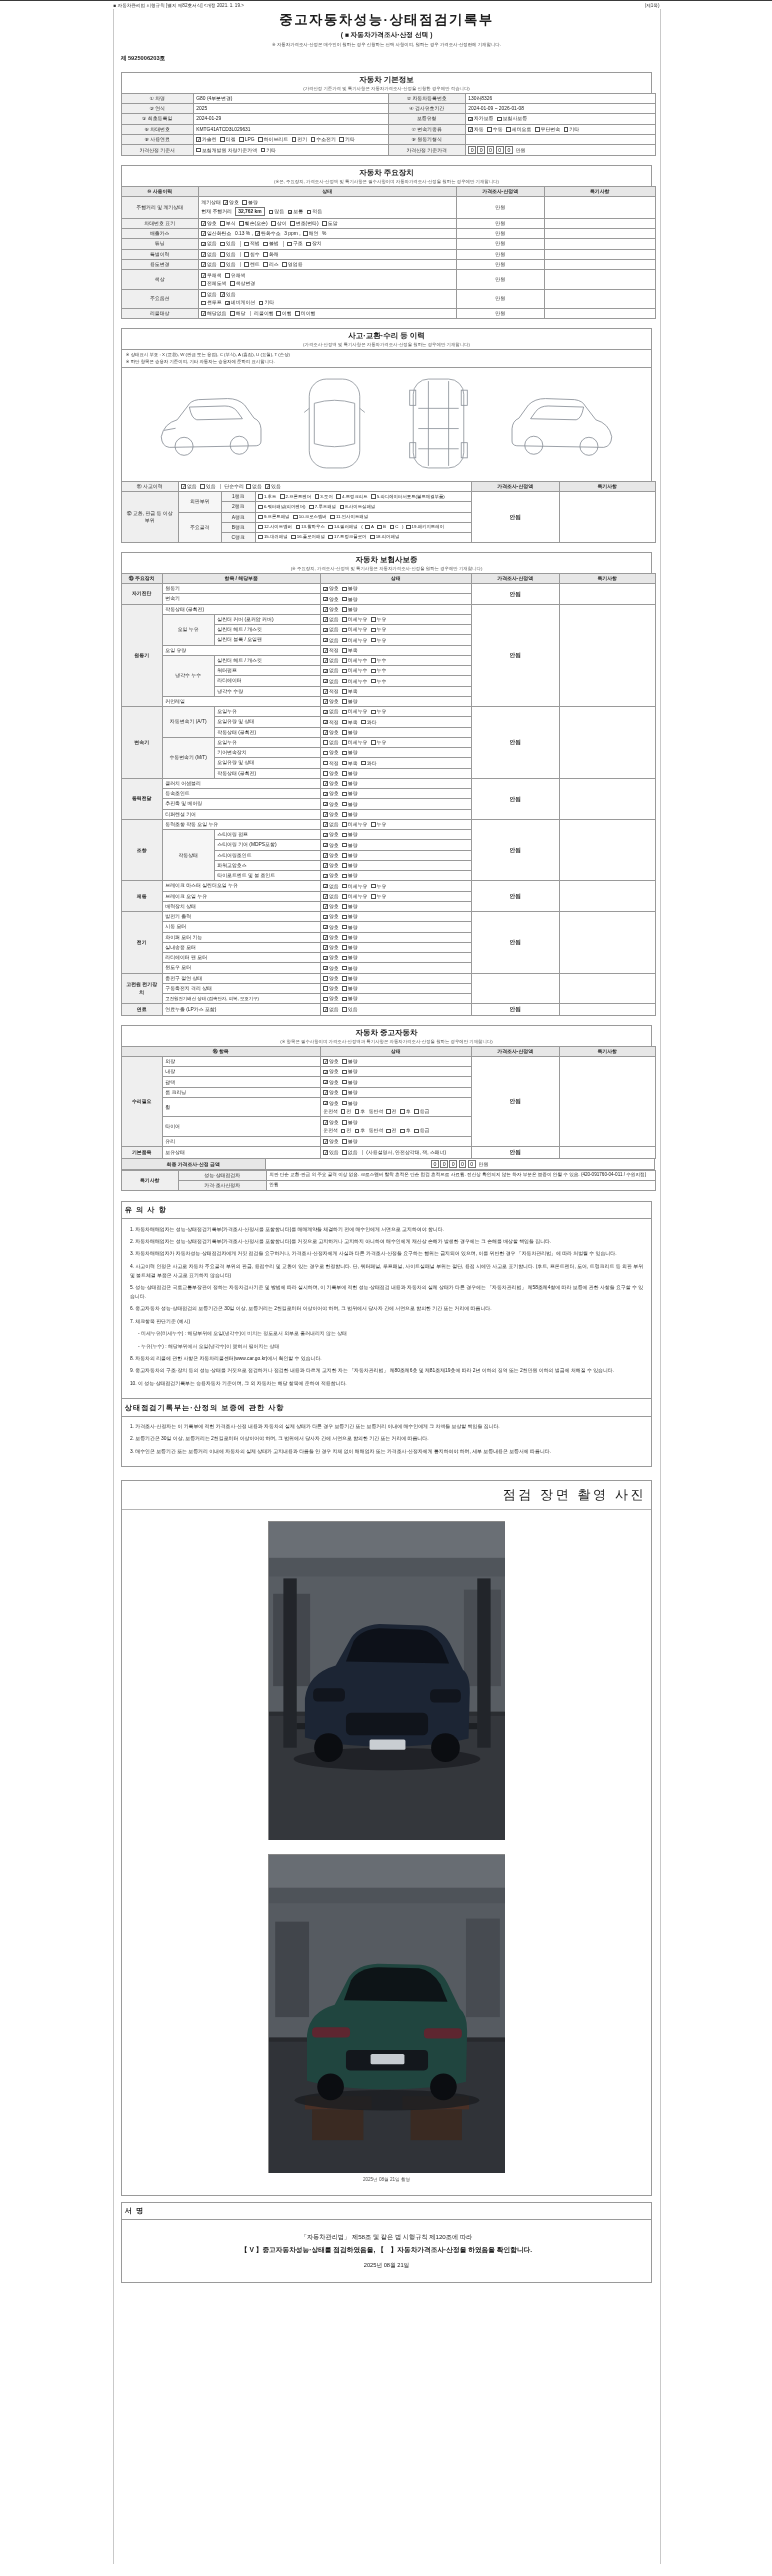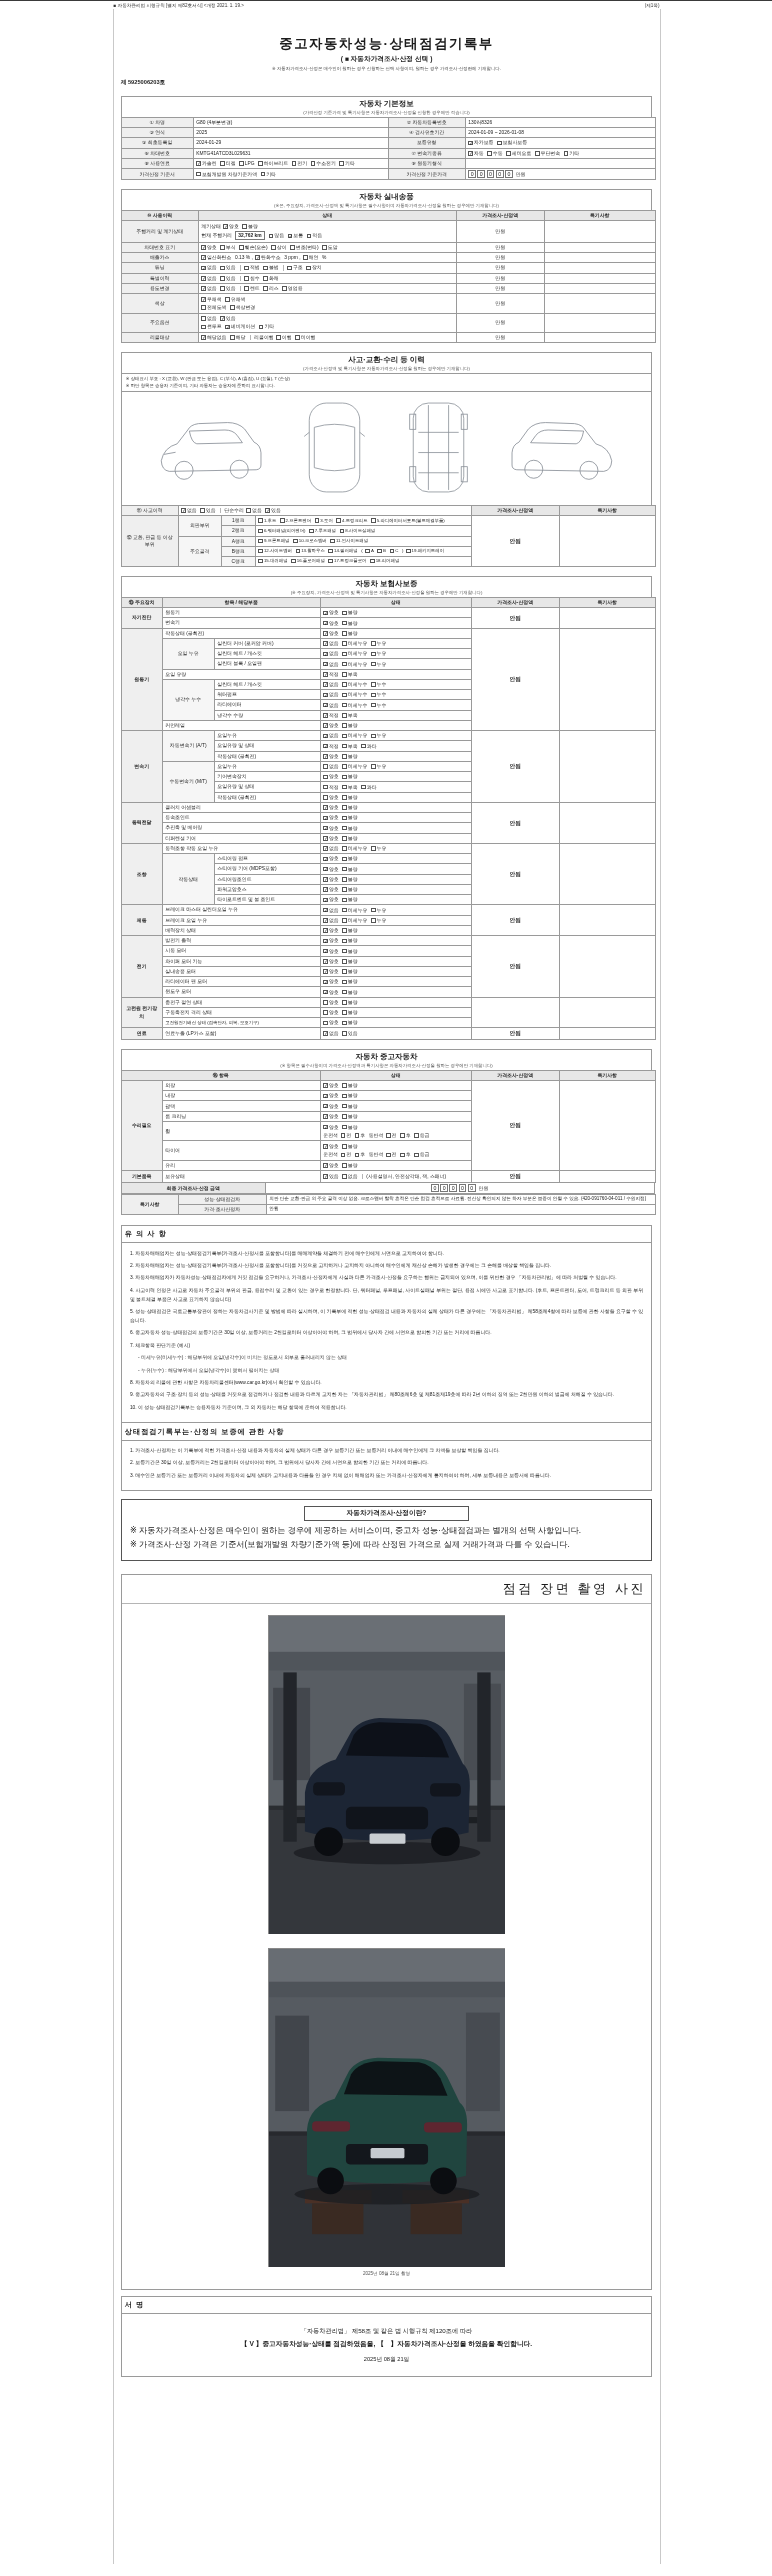--- a/index.html
+++ b/index.html
@@ -1,20 +1,20 @@
 <!DOCTYPE html>
 <html style="font-size:8.2px"><head>
 <meta charset="utf-8">
 <style>
   *{box-sizing:border-box;margin:0;padding:0}
   html,body{width:773px;height:2576px;overflow:hidden}
   body{background:#ffffff;font-family:"Liberation Sans","DejaVu Sans",sans-serif;color:#1c1c1c;border-top:1px solid #3a3a3a}
   .topline{width:548px;margin:0 auto;font-size:4.6px;color:#333;padding:1.5px 1px 0;display:flex;justify-content:space-between}
   .page{width:548px;margin:1px auto 0;background:#fff;border-left:0.5px solid #c9c9c9;border-right:0.5px solid #c9c9c9;padding:2.1px 7.2px 13.4px;height:2555px;overflow:hidden}
-  .doc-title{text-align:center;font-size:13.4px;font-weight:bold;letter-spacing:1.5px;margin-top:24px}
+  .doc-title{text-align:center;font-size:13.4px;font-weight:bold;letter-spacing:1.5px;margin-top:0}
   .doc-subtitle{text-align:center;font-size:6.7px;font-weight:bold;margin-top:2.6px}
   .doc-note{text-align:center;font-size:4.4px;color:#444;margin-top:1.5px}
   .docno-row{font-size:5.7px;font-weight:bold;margin:8.2px 0 1.5px}
   .sec{margin-top:9px}
   .sec-head{border:0.5px solid #9a9a9a;border-bottom:none;text-align:center;padding:2.1px 3.1px;background:#fff}
   .sec-head .t{font-weight:bold;font-size:7.5px}
   .sec-head .s{font-size:4.4px;color:#555;margin-top:1px}
   table.grid{width:100%;border-collapse:collapse;table-layout:fixed;background:#fff}
   table.grid + table.grid{margin-top:-0.5px}
   .grid td{border:0.5px solid #9a9a9a;font-size:4.9px;padding:1px 2.6px;vertical-align:middle;line-height:1.45;word-break:break-all}
@@ -170,21 +170,21 @@
               </span></td>
             <td class="lab">가격산정 기준가격</td>
             <td><span class="digit">0</span><span class="digit">0</span><span class="digit">0</span><span class="digit">0</span><span class="digit">0</span><span class="unit">만원</span></td>
           </tr>
         </tbody>
     </table>
   </div>
 
   <div class="sec">
     <div class="sec-head">
-      <div class="t">자동차 실내송풍</div>
+      <div class="t">자동차 주요장치</div>
       <div class="s">(※은, 주요장치, 가격조사·산정액 및 특기사항은 필수사항이며 자동차가격조사·산정을 원하는 경우에만 기재합니다)</div>
     </div>
     <table class="grid">
       <colgroup>
           <col style="width:77px">
           <col style="width:258px">
           <col style="width:88px">
           <col style="width:111px">
         </colgroup>
       <tbody id="tb-comp">
@@ -1277,27 +1277,20 @@
         <div class="note-p">10. 이 성능·상태점검기록부는 승용자동차 기준이며, 그 외 자동차는 해당 항목에 준하여 적용합니다.</div>
       </div>
     <div class="bb-title bb-title2" style="letter-spacing:1px">상태점검기록부는·산정의 보증에 관한 사항</div>
     <div class="bb-body" id="warranty-body">
         <div class="note-p">1. 가격조사·산정자는 이 기록부에 적힌 가격조사·산정 내용과 자동차의 실제 상태가 다른 경우 보증기간 또는 보증거리 이내에 매수인에게 그 차액을 보상할 책임을 집니다.</div>
         <div class="note-p">2. 보증기간은 30일 이상, 보증거리는 2천킬로미터 이상이어야 하며, 그 범위에서 당사자 간에 서면으로 합의한 기간 또는 거리에 따릅니다.</div>
         <div class="note-p">3. 매수인은 보증기간 또는 보증거리 이내에 자동차의 실제 상태가 고지내용과 다름을 안 경우 지체 없이 매매업자 또는 가격조사·산정자에게 통지하여야 하며, 세부 보증내용은 보증서에 따릅니다.</div>
       </div>
   </div>
 
-  <div class="whatis">
-    <span class="w-title">자동차가격조사·산정이란?</span>
-    <div id="whatis-body">
-        <div class="note-p">※ 자동차가격조사·산정은 매수인이 원하는 경우에 제공하는 서비스이며, 중고차 성능·상태점검과는 별개의 선택 사항입니다.</div>
-        <div class="note-p">※ 가격조사·산정 가격은 기준서(보험개발원 차량기준가액 등)에 따라 산정된 가격으로 실제 거래가격과 다를 수 있습니다.</div>
-      </div>
-  </div>
 
   <div class="photo-box">
     <div class="photo-title">점검 장면 촬영 사진</div>
 
     <div class="photo">
       <svg width="236" height="318" viewBox="0 0 460 620">
         <rect width="460" height="620" fill="#585d63"></rect>
         <rect width="460" height="70" fill="#6a6f75"></rect>
         <rect y="70" width="460" height="36" fill="#50555b"></rect>
         <rect y="370" width="460" height="250" fill="#34373c"></rect>

